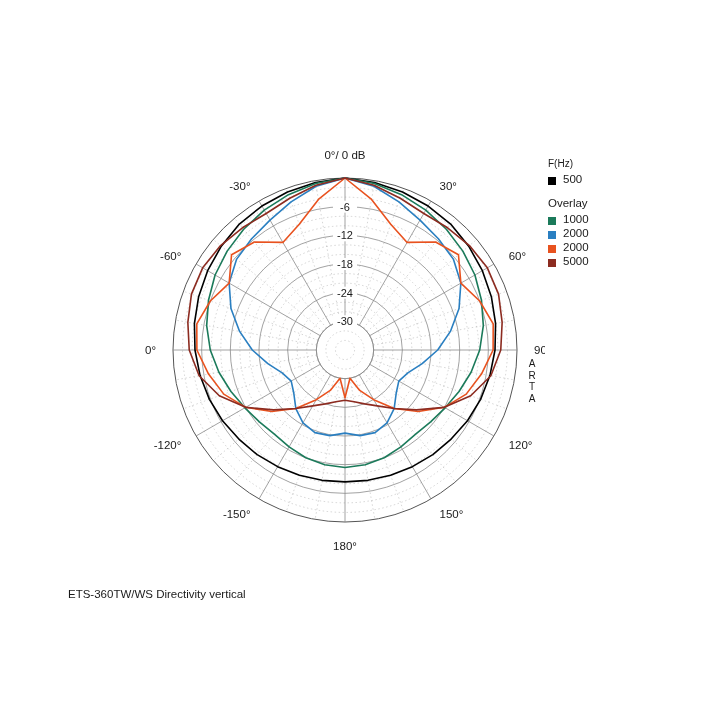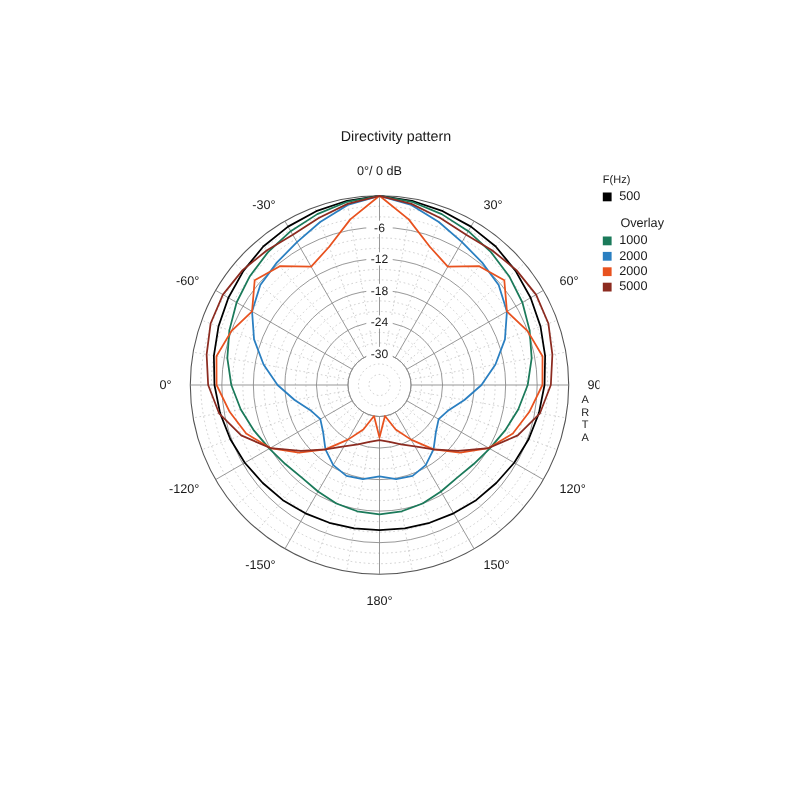--- a/index.html
+++ b/index.html
@@ -6,34 +6,33 @@
   body{width:720px;height:720px;background:#ffffff;font-family:"Liberation Sans",sans-serif;overflow:hidden;}
   #root{position:relative;width:720px;height:720px;}
   .chart-title{position:absolute;left:0;top:116px;width:720px;text-align:center;font-size:13px;color:#1a1a1a;}
   
   #polar-wrap{position:absolute;left:145px;top:150px;width:400px;height:400px;}
   svg{display:block;}
   .tick-lbl{font-size:11px;fill:#1a1a1a;font-family:"Liberation Sans",sans-serif;}
   .ang-lbl{font-size:11.5px;fill:#1a1a1a;font-family:"Liberation Sans",sans-serif;}
   .legend{position:absolute;left:548px;top:158px;width:150px;}
   .legend-title{font-size:10px;color:#1a1a1a;margin:0 0 4px 0;}
-  .legend-row{display:flex;align-items:center;gap:7px;margin:2px 0;}
+  .legend-row{display:flex;align-items:flex-end;gap:7px;margin:2px 0;}
   .swatch{width:8px;height:8px;display:inline-block;}
   .legend-label{font-size:11.5px;color:#1a1a1a;}
-  .legend-group-title{font-size:11.5px;color:#1a1a1a;margin:12px 0 4px 16px;}
+  .legend-group-title{font-size:11.5px;color:#1a1a1a;margin:12px 0 4px 0;}
   .caption{position:absolute;left:68px;top:588px;font-size:11.5px;color:#1a1a1a;}
   .arta{position:absolute;left:524px;top:358px;width:16px;text-align:center;font-size:10px;line-height:11.5px;color:#1a1a1a;letter-spacing:0;}
   .arta div{display:block;}
 </style>
 </head>
 <body>
 
 <div id="root">
 
-  <div class="chart-title">Directivity pattern</div>
 
   <div id="polar-wrap">
     <svg id="polar-svg" width="400" height="400" viewBox="0 0 400 400">
         <g>
           <circle cx="200" cy="200" r="162.44444444444443" fill="none" stroke="#aaaaaa" stroke-width="0.5" stroke-dasharray="1.5 2.5"></circle>
           <circle cx="200" cy="200" r="152.88888888888889" fill="none" stroke="#aaaaaa" stroke-width="0.5" stroke-dasharray="1.5 2.5"></circle>
           <circle cx="200" cy="200" r="133.77777777777777" fill="none" stroke="#aaaaaa" stroke-width="0.5" stroke-dasharray="1.5 2.5"></circle>
           <circle cx="200" cy="200" r="124.22222222222221" fill="none" stroke="#aaaaaa" stroke-width="0.5" stroke-dasharray="1.5 2.5"></circle>
           <circle cx="200" cy="200" r="105.11111111111111" fill="none" stroke="#aaaaaa" stroke-width="0.5" stroke-dasharray="1.5 2.5"></circle>
           <circle cx="200" cy="200" r="95.55555555555556" fill="none" stroke="#aaaaaa" stroke-width="0.5" stroke-dasharray="1.5 2.5"></circle>
@@ -153,14 +152,15 @@
           <span class="swatch" style="background: rgb(232, 82, 31);"></span>
           <span class="legend-label">2000</span>
         </div>
         <div class="legend-row">
           <span class="swatch" style="background: rgb(140, 43, 32);"></span>
           <span class="legend-label">5000</span>
         </div>
       </div>
   </div>
 
+  <div class="caption">ETS-360TW/WS  Directivity vertical</div>
 
 </div>
 
 </body></html>

